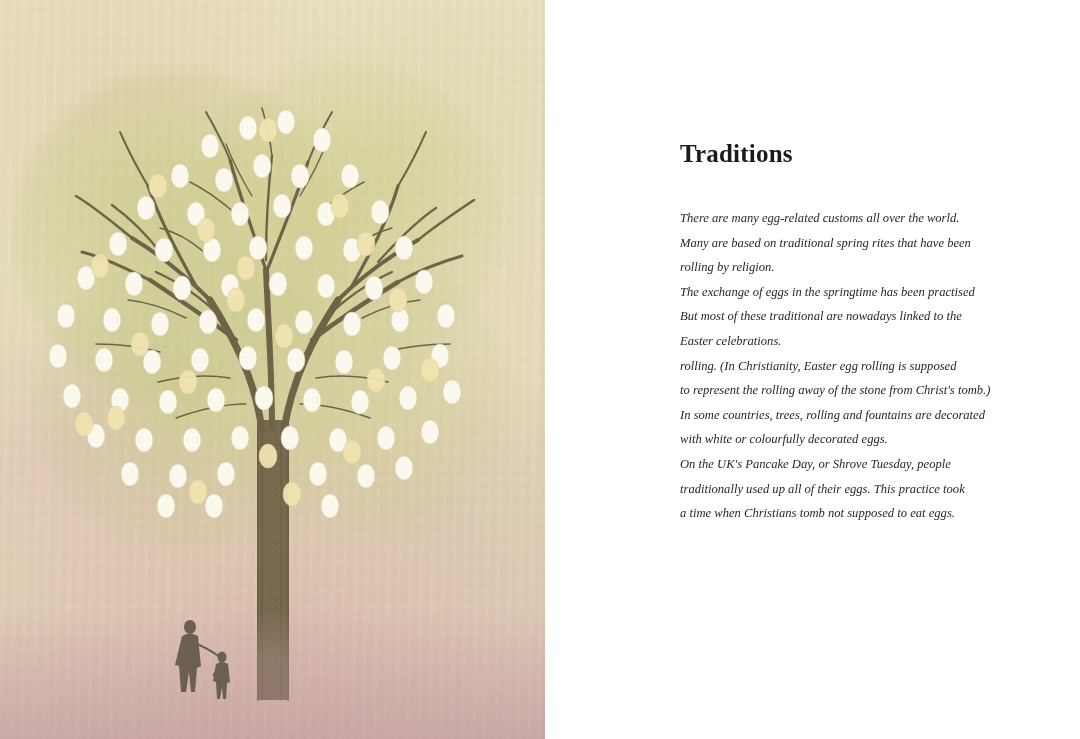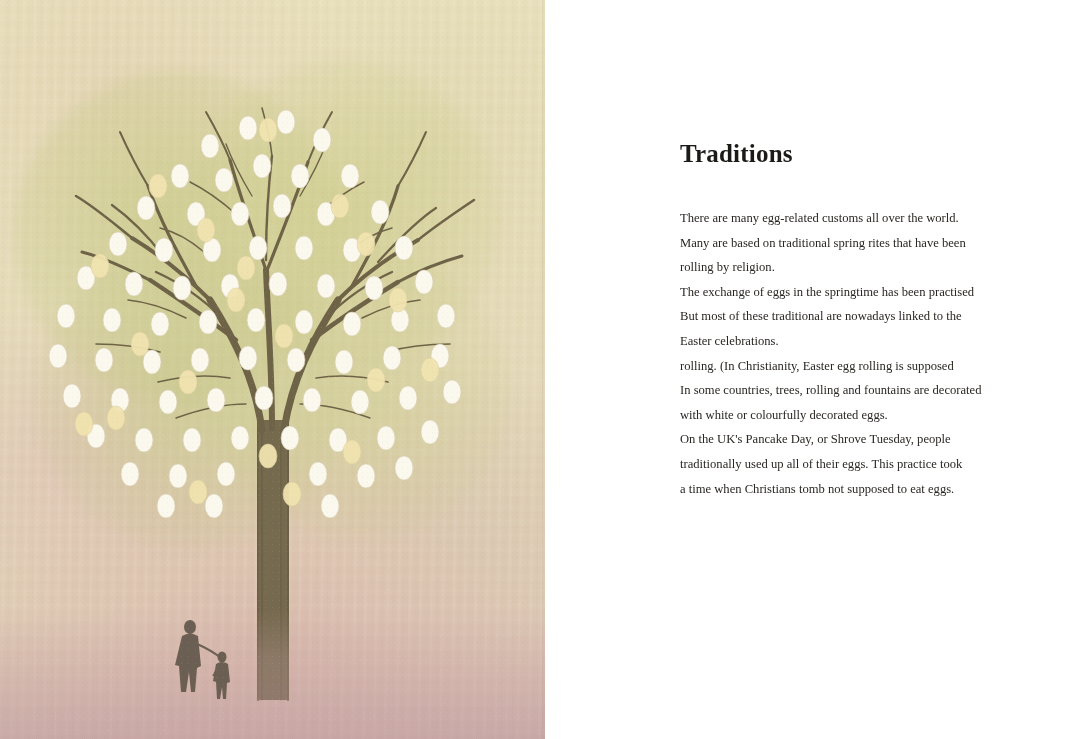--- a/index.html
+++ b/index.html
@@ -137,20 +137,21 @@
   }
   .body-lines {
     font-family: "Liberation Serif", serif;
     font-size: 12.6px;
     color: #2a2722;
     line-height: 24.6px;
     width: 330px;
   }
   .body-lines .line {
     white-space: nowrap;
+    font-style: italic;
   }
 </style>
 </head>
 <body>
 
 <div class="spread">
 
   <div class="illustration-page">
     <div class="bg-wash"></div>
     <div class="bg-streaks"></div>
@@ -338,20 +339,21 @@
     <div class="text-block">
       <h1 class="heading">Traditions</h1>
       <div class="body-lines">
         <div class="line">There are many egg-related customs all over the world.</div>
         <div class="line">Many are based on traditional spring rites that have been</div>
         <div class="line">rolling by religion.</div>
         <div class="line">The exchange of eggs in the springtime has been practised</div>
         <div class="line">But most of these traditional are nowadays linked to the</div>
         <div class="line">Easter celebrations.</div>
         <div class="line">rolling. (In Christianity, Easter egg rolling is supposed</div>
+        <div class="line">to represent the rolling away of the stone from Christ's tomb.)</div>
         <div class="line">In some countries, trees, rolling and fountains are decorated</div>
         <div class="line">with white or colourfully decorated eggs.</div>
         <div class="line">On the UK's Pancake Day, or Shrove Tuesday, people</div>
         <div class="line">traditionally used up all of their eggs. This practice took</div>
         <div class="line">a time when Christians tomb not supposed to eat eggs.</div>
       </div>
     </div>
   </div>
 
 </div>

